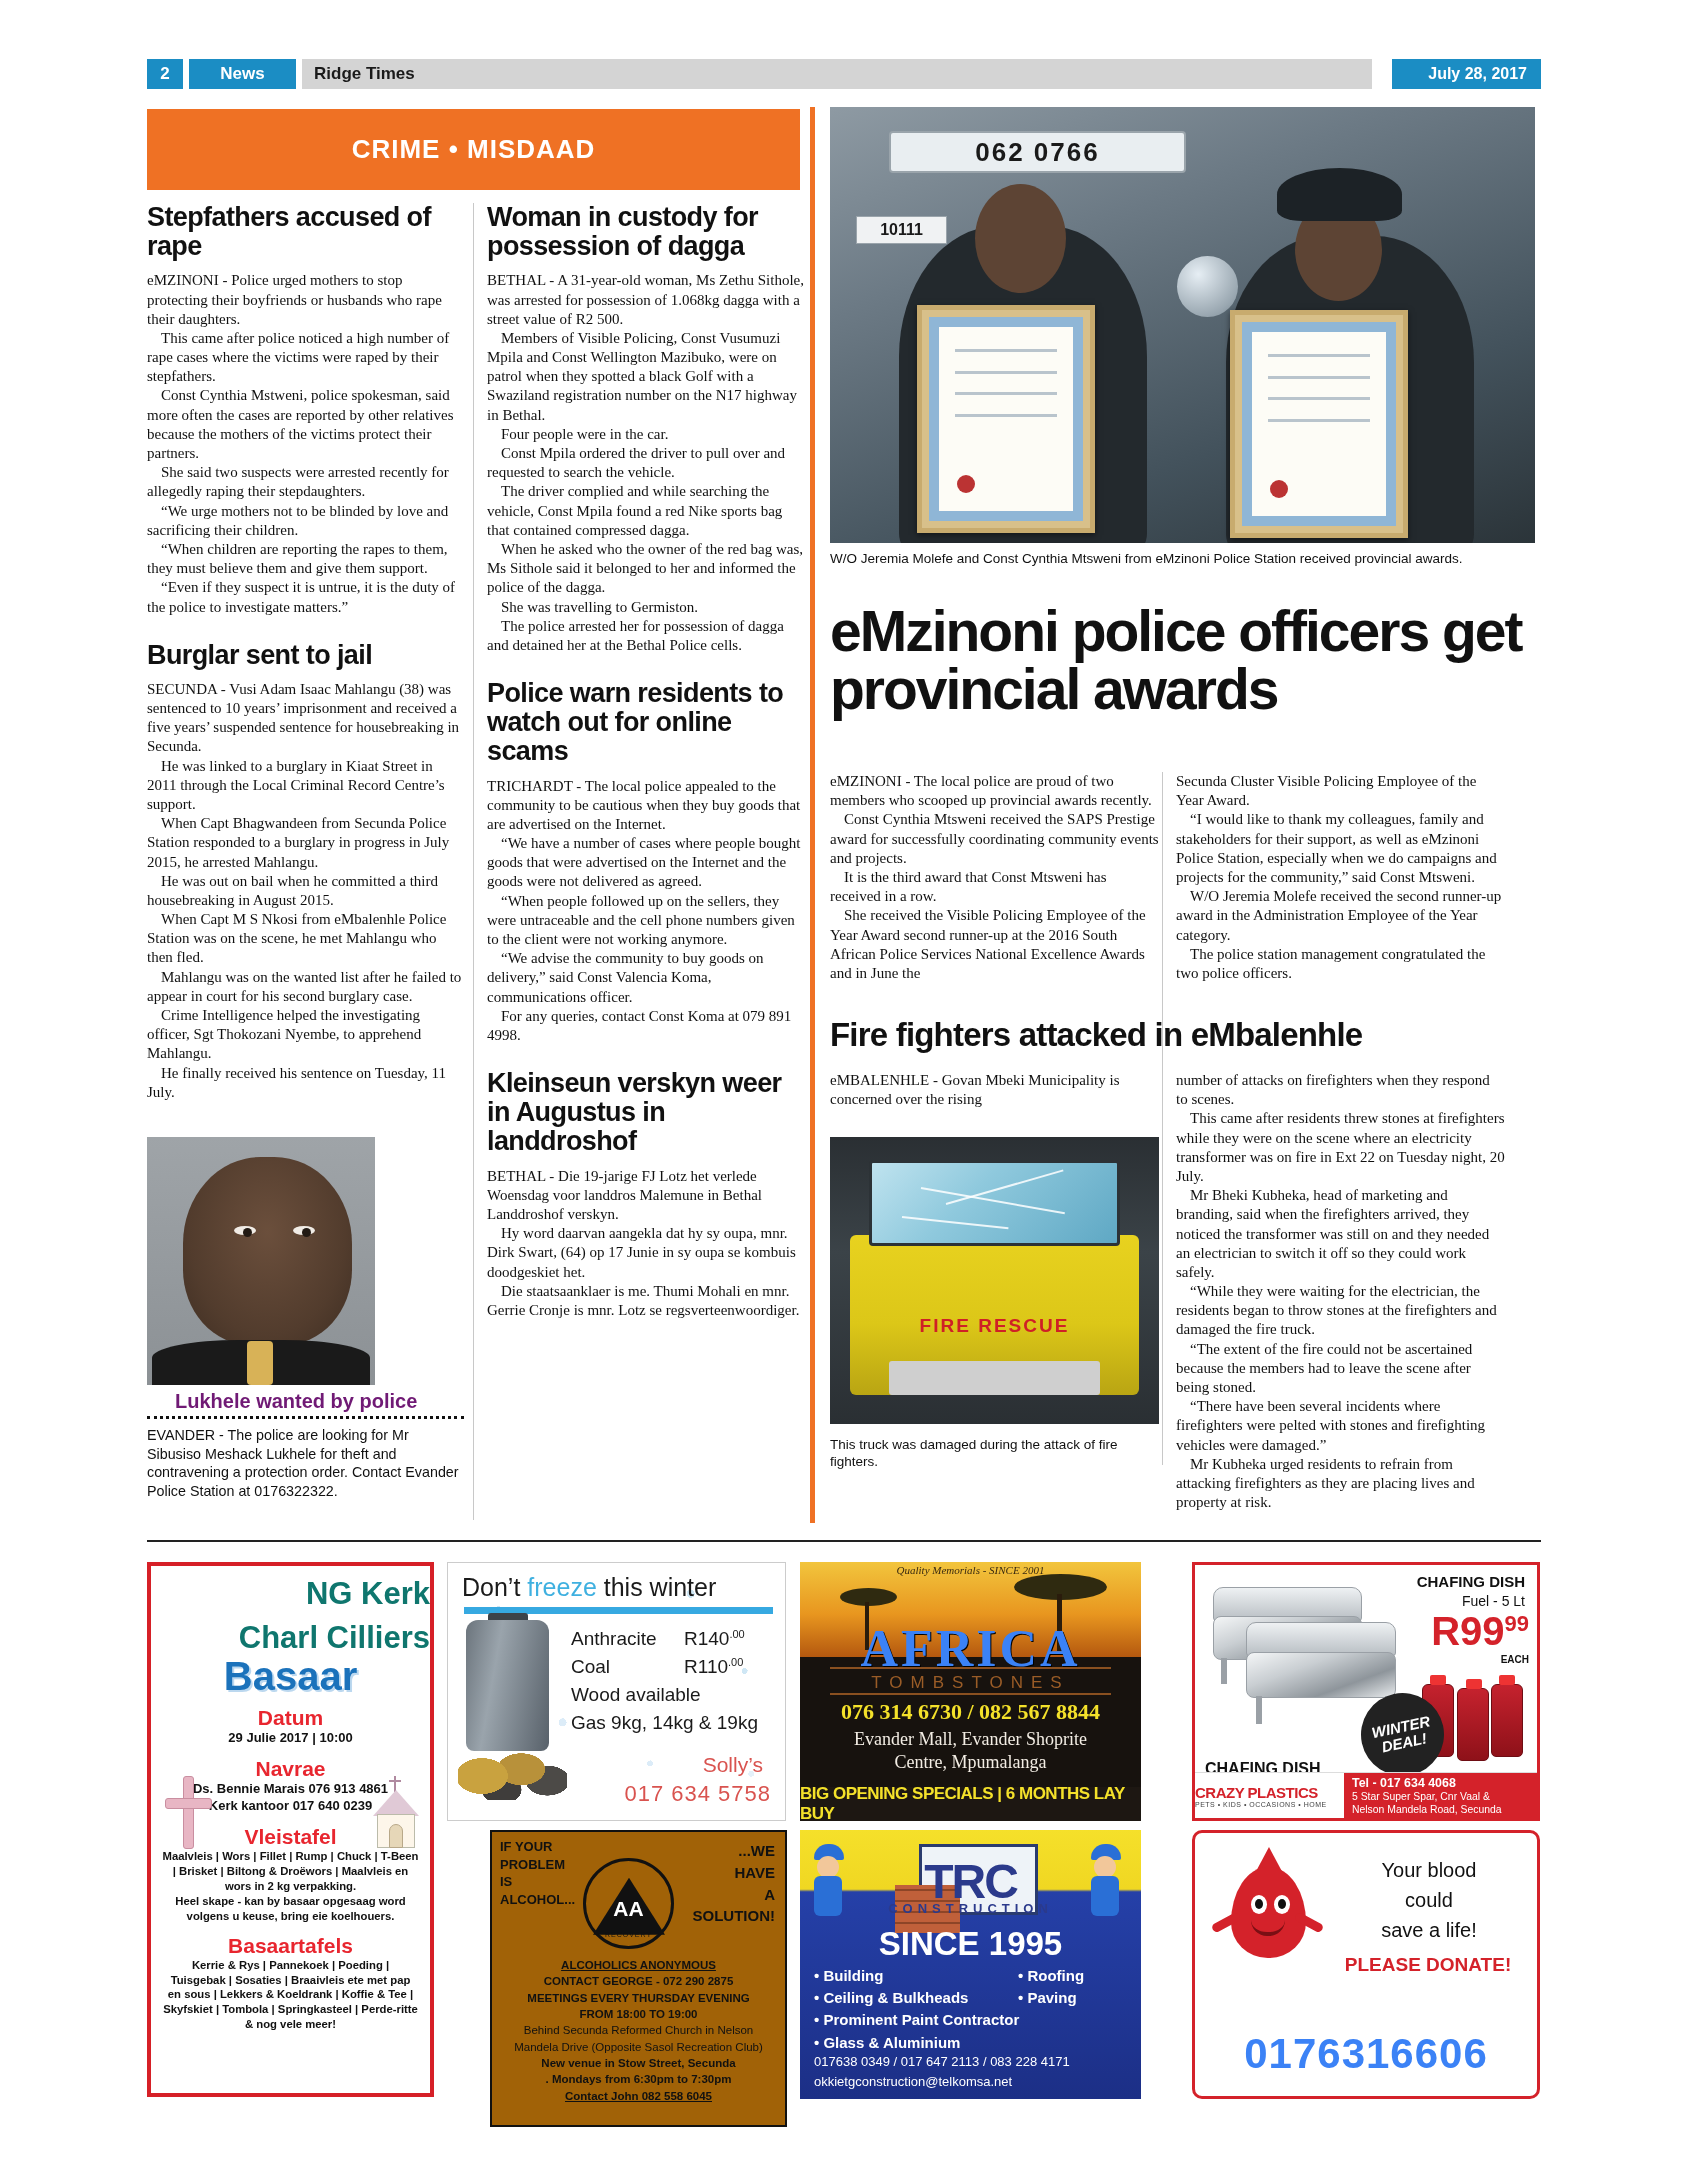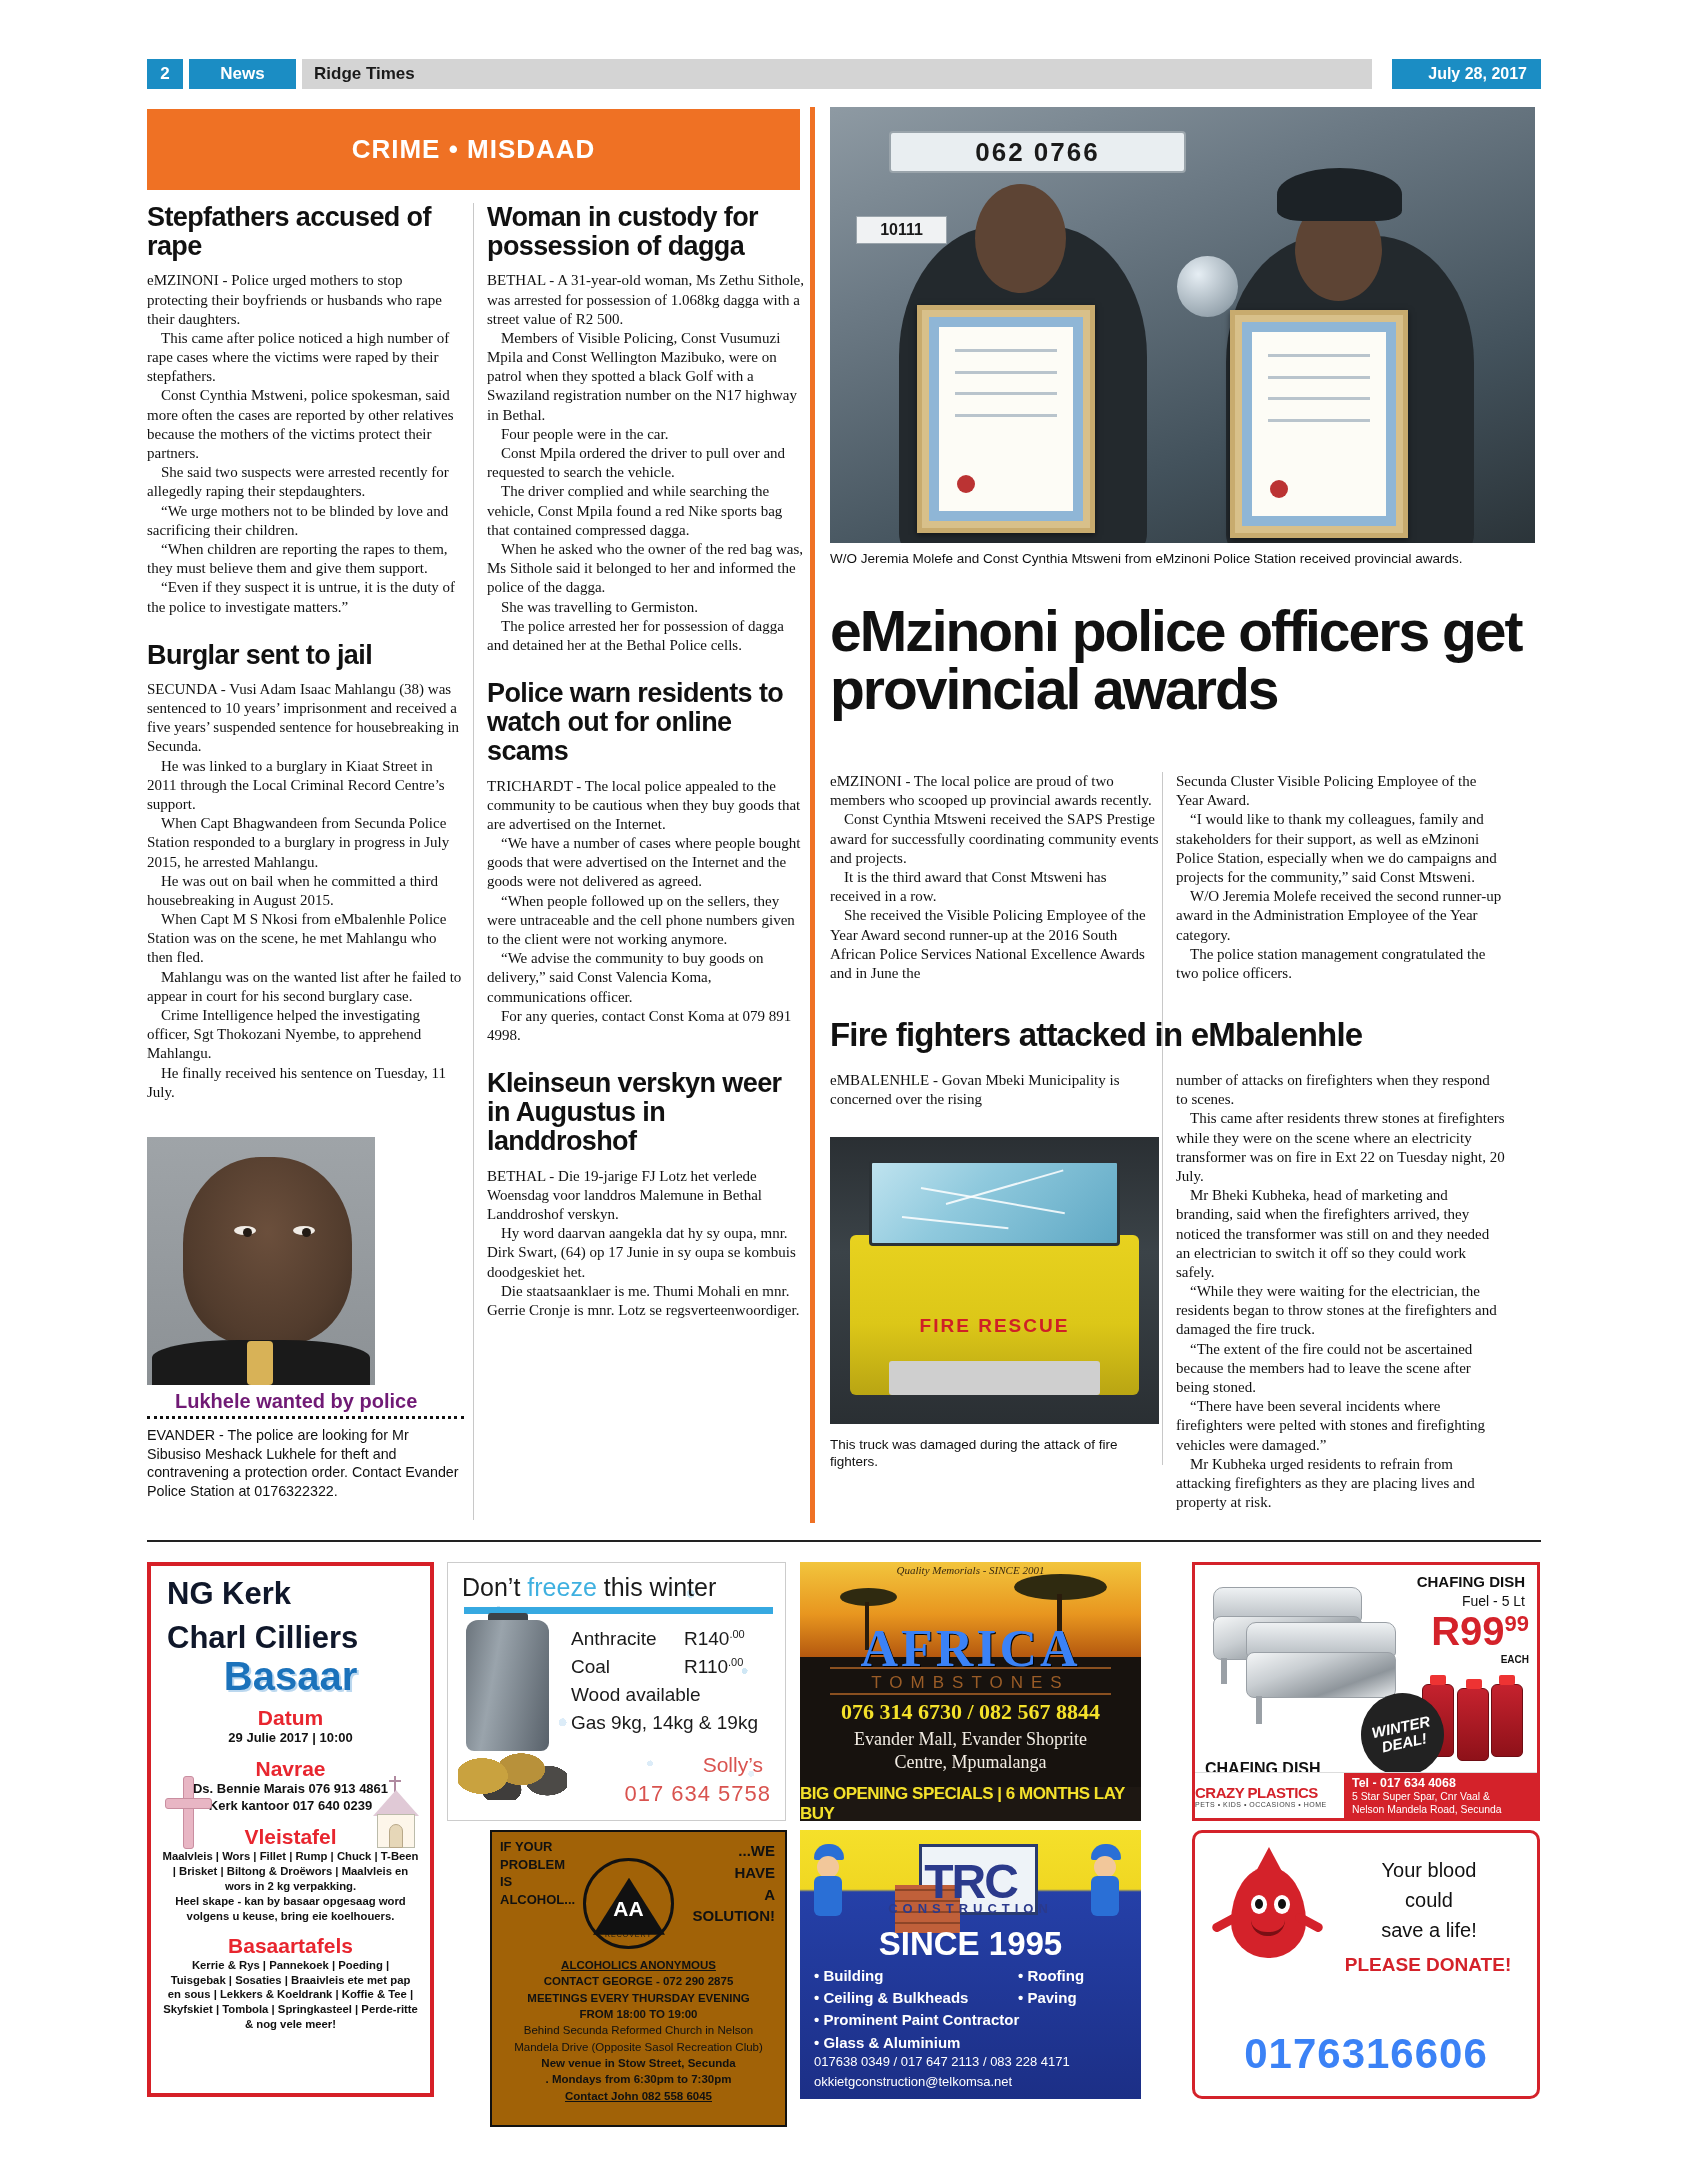--- a/index.html
+++ b/index.html
@@ -201,21 +201,21 @@
   }
 
   
   .ad { position: absolute; overflow: hidden; }
 
   
   .ad-ngkerk {
     left: 147px; top: 1562px; width: 287px; height: 535px;
     border: 4px solid #d62027; background: #fff;
   }
-  .ngk-t1 { text-align: left; color: #0f172a; font-family: "Liberation Sans", sans-serif;
+  .ngk-t1 { text-align: right; color: #0f766e; font-family: "Liberation Sans", sans-serif;
     font-weight: bold; font-size: 31px; line-height: 1.04; margin-top: 12px; padding-left: 16px; }
   .ngk-t2 { text-align: center; color: #1b72bb; font-family: "Liberation Sans", sans-serif;
     font-weight: bold; font-size: 40px; line-height: 1; margin-top: 2px;
     text-shadow: 2px 2px 0 #bcd8ef; }
   .ngk-lbl { text-align: center; color: #e8262f; font-family: "Liberation Sans", sans-serif;
     font-weight: bold; font-size: 21px; margin-top: 10px; }
   .ngk-txt { text-align: center; color: #111; font-family: "Liberation Sans", sans-serif;
     font-weight: bold; font-size: 13px; line-height: 1.3; }
   .ngk-small { text-align: center; color: #111; font-family: "Liberation Sans", sans-serif;
     font-weight: bold; font-size: 11.3px; line-height: 1.32; padding: 0 8px; }

